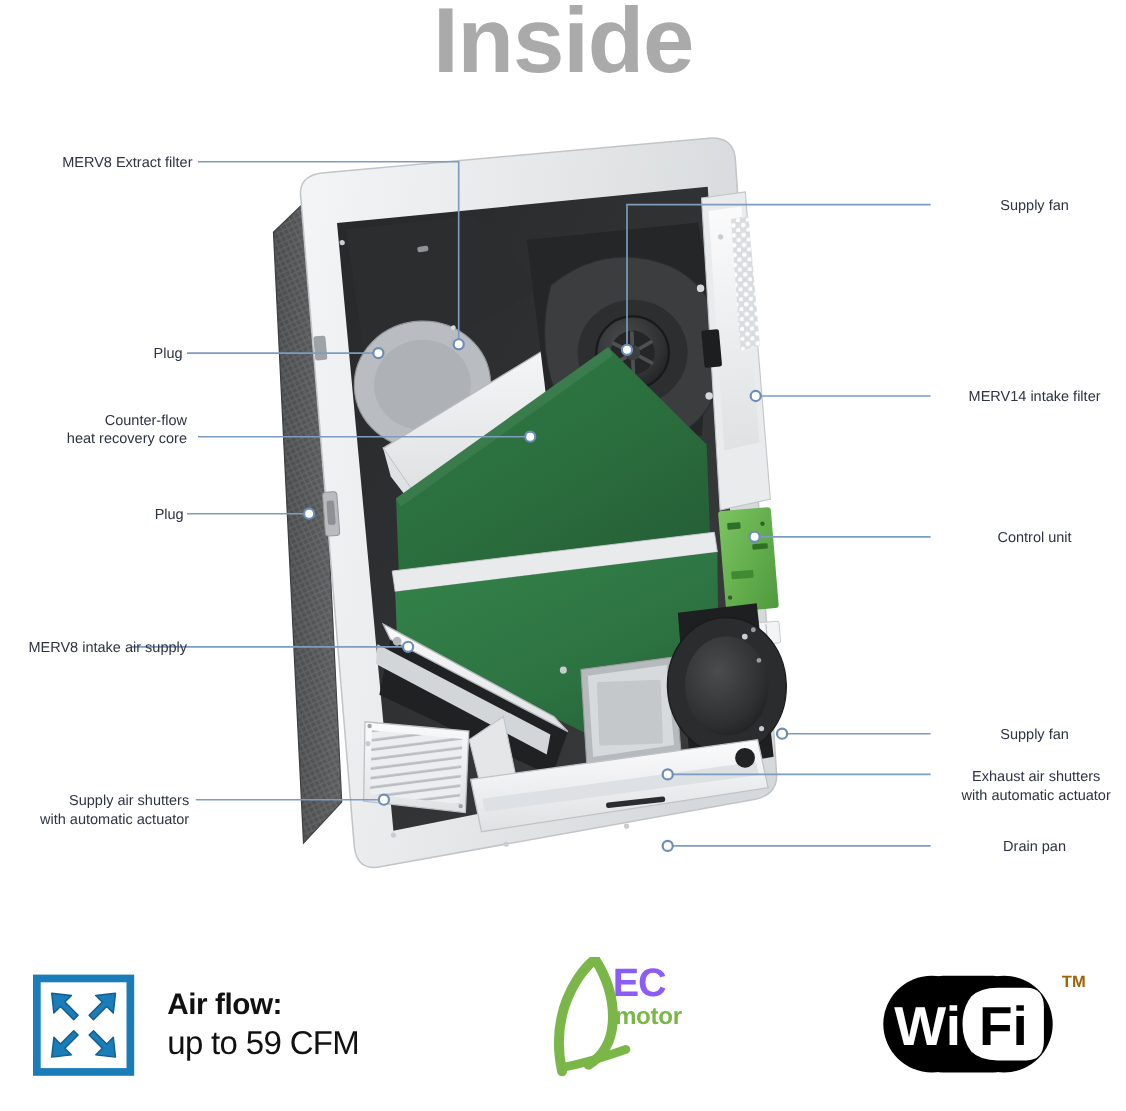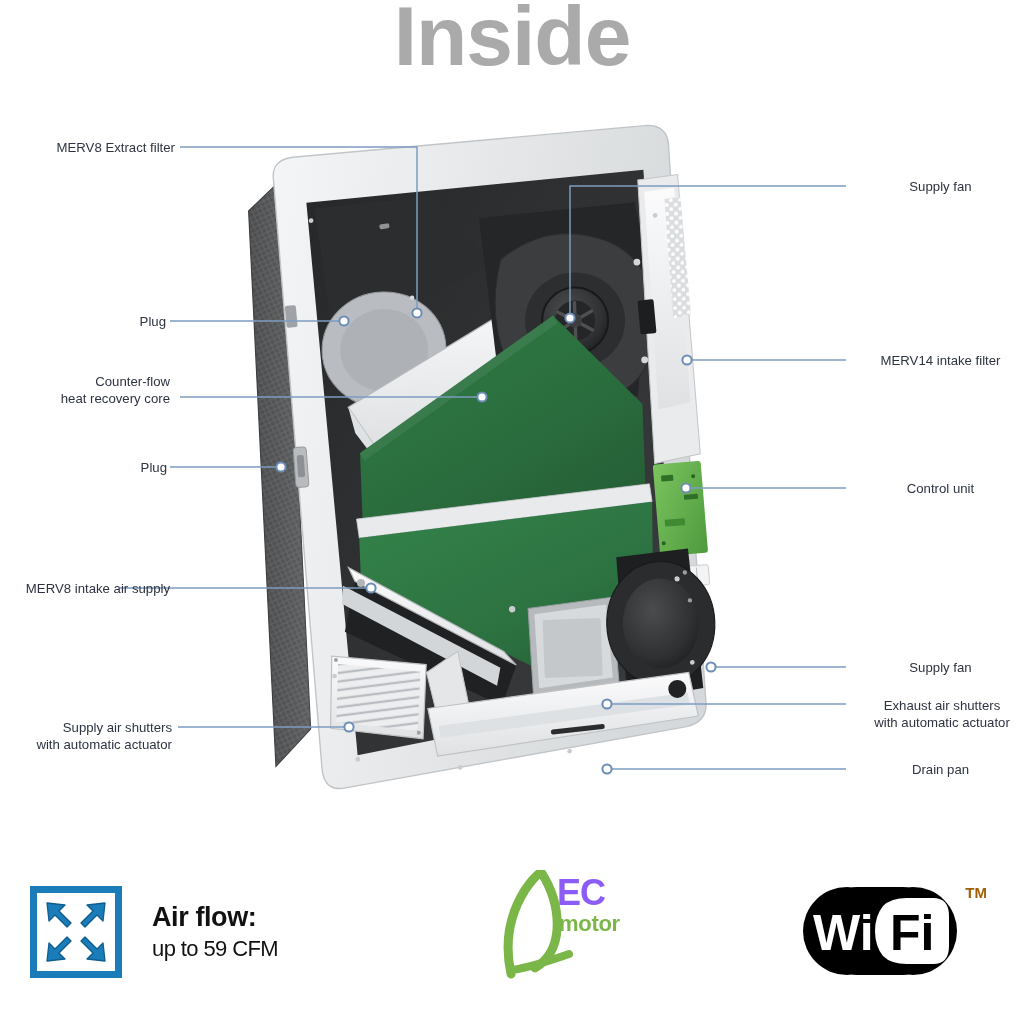--- a/index.html
+++ b/index.html
@@ -77,21 +77,21 @@
     position: relative;
     flex: 0 0 auto;
   }
   .af-text {
     margin-left: 30px;
     color: #111111;
     font-family: "Liberation Sans", sans-serif;
     line-height: 1.0;
   }
   .af-line1 { font-size: 27px; font-weight: bold; letter-spacing: -0.4px; }
-  .af-line2 { font-size: 22px; font-weight: normal; margin-top: 7px; letter-spacing: -0.6px; }
+  .af-line2 { font-size: 30px; font-weight: normal; margin-top: 7px; letter-spacing: -0.6px; }
 
   
   #badge-ec { left: 495px; top: 12px; }
   .ec-wrap { position: relative; width: 170px; height: 110px; }
   .ec-text {
     position: absolute; left: 62px; top: 6px;
     color: #67b22e;
     font-family: "Liberation Sans", sans-serif;
   }
   .ec-main { font-size: 36px; font-weight: bold; line-height: 0.92; letter-spacing: -1px; color:#8b5cf6; }

